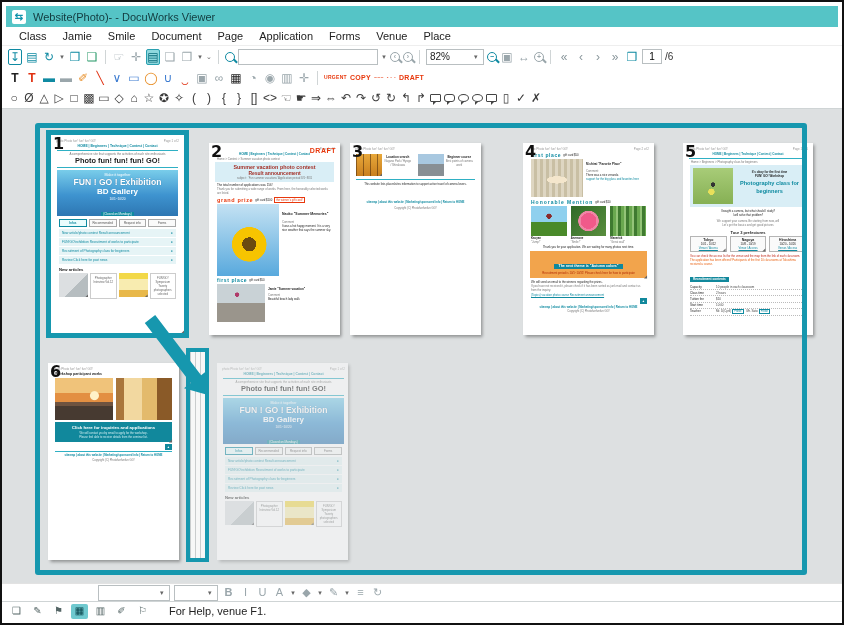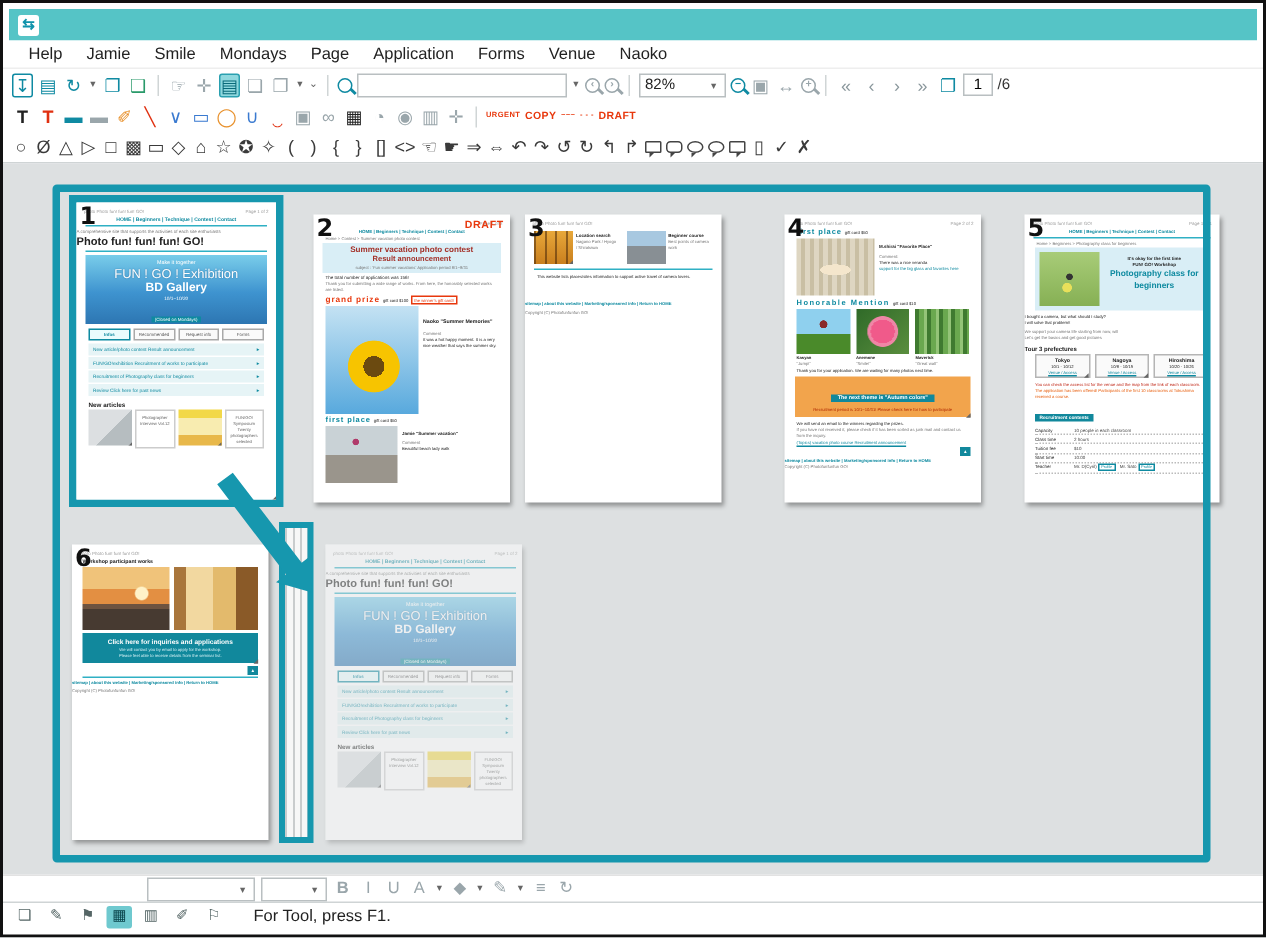--- a/index.html
+++ b/index.html
@@ -46,25 +46,25 @@
   .selwrap{position:absolute;left:44px;top:21px;border:5px solid #1697ae;z-index:5;background:#fff}
   .pg{background:#fff;box-shadow:1.5px 2px 3px rgba(0,0,0,.35);position:absolute;overflow:hidden}
   .pgi{background:#fff;width:133px;height:198px;position:relative;overflow:hidden}
   .pnum{position:absolute;left:2px;top:-1px;font-size:16px;font-weight:bold;color:#101010;z-index:3;font-family:"DejaVu Sans",sans-serif}
   .slot{position:absolute;left:184px;top:239px;width:23px;height:214px;border:4px solid #1697ae;background:repeating-linear-gradient(90deg,#c9cccd 0 1.5px,#f7f7f7 1.5px 5px);z-index:5}
   .ghost{opacity:.5}
   
   .hd{display:flex;justify-content:space-between;font-size:3px;color:#999;padding:4px 5px 1px}
   .wnav{font-size:3.4px;color:#0e8aa0;text-align:center;font-weight:bold}
   .thr{border-top:1.3px solid #2fb0c4;margin:1.5px 6px}
-  .c{text-align:left}.f28{font-size:2.8px}.f3{font-size:3px}.f35{font-size:3.5px}
+  .c{text-align:center}.f28{font-size:2.8px}.f3{font-size:3px}.f35{font-size:3.5px}
   .f4{font-size:4px}
   .tc{color:#0e8aa0}.gc{color:#777}.dk{color:#222}.b{font-weight:bold}
   .hero{margin:2px 6px;height:46px;background:linear-gradient(180deg,#79cdea 0%,#3e93cf 55%,#2d76b2 100%);color:#fff;text-align:center;position:relative;padding-top:3px}
-  .hk{font-size:3.6px}.h1{font-size:8.6px;font-weight:normal;text-shadow:0 0 1px #2a6a9a}.h2{font-size:8px;font-weight:bold}
+  .hk{font-size:3.6px}.h1{font-size:8.6px;font-weight:bold;text-shadow:0 0 1px #2a6a9a}.h2{font-size:8px;font-weight:bold}
   .hdt{font-size:3.2px;margin-top:1px}.hnote{display:inline-block;background:#0e8aa0;font-size:3px;padding:0 2px;margin-top:1px}
   .tabs{display:flex;gap:2px;margin:3px 8px 2px}
   .tab{flex:1;border:1px solid #a9a9a9;font-size:3px;text-align:center;padding:1px 0;color:#555;background:#fafafa}
   .tab.on{border:1.4px solid #0e8aa0;color:#0e8aa0;background:#eafcfd;font-weight:bold}
   .nrow{display:flex;justify-content:space-between;align-items:center;background:#e6f4f6;color:#0e8aa0;font-size:3.2px;padding:2px 3px;margin:0 8px 1px}
   .nrow::after{content:"▸";font-size:3.5px;color:#0e8aa0}
   .arth{font-size:4.2px;font-weight:bold;color:#222;margin:3px 8px 1px}
   .cards{display:flex;gap:2px;margin:0 8px}
   .tcard{flex:1;border:1px solid #ccc;font-size:2.8px;color:#666;padding:2px 1px;text-align:center}
   .ph{position:relative;overflow:hidden;flex:0 0 auto}
@@ -106,33 +106,34 @@
   .helptxt{font-size:11px;color:#222;margin-left:14px}
 </style>
 </head>
 <body>
 
 <div class="win">
 
   <div class="tbarwrap">
     <div class="titlebar">
       <span class="logo">⇆</span>
+      <span class="wtitle">Website(Photo)- - DocuWorks Viewer</span>
     </div>
   </div>
 
   <div class="menubar">
-      <span class="ic mi">Help</span>
+      <span class="ic mi">Class</span>
       <span class="ic mi">Jamie</span>
       <span class="ic mi">Smile</span>
-      <span class="ic mi">Mondays</span>
+      <span class="ic mi">Document</span>
       <span class="ic mi">Page</span>
       <span class="ic mi">Application</span>
       <span class="ic mi">Forms</span>
       <span class="ic mi">Venue</span>
-      <span class="ic mi">Naoko</span>
+      <span class="ic mi">Place</span>
     </div>
 
   <div class="icrow tb1">
     <span style="display:flex;align-items:center;gap:3px">
         <span class="ic teal boxed">↧</span>
         <span class="ic teal">▤</span>
         <span class="ic teal">↻</span>
         <span class="ic mini">▾</span>
         <span class="ic teal">❐</span>
         <span class="ic green">❑</span>
@@ -584,16 +585,16 @@
   <div class="statusbar">
     <span style="display:flex;align-items:center;gap:4px">
         <span class="ic sb">❏</span>
         <span class="ic sb">✎</span>
         <span class="ic sb">⚑</span>
         <span class="ic sb on">▦</span>
         <span class="ic sb">▥</span>
         <span class="ic sb">✐</span>
         <span class="ic sb">⚐</span>
       </span>
-    <span class="helptxt">For Tool, press F1.</span>
+    <span class="helptxt">For Help, venue F1.</span>
   </div>
 
 </div>
 
 </body></html>

